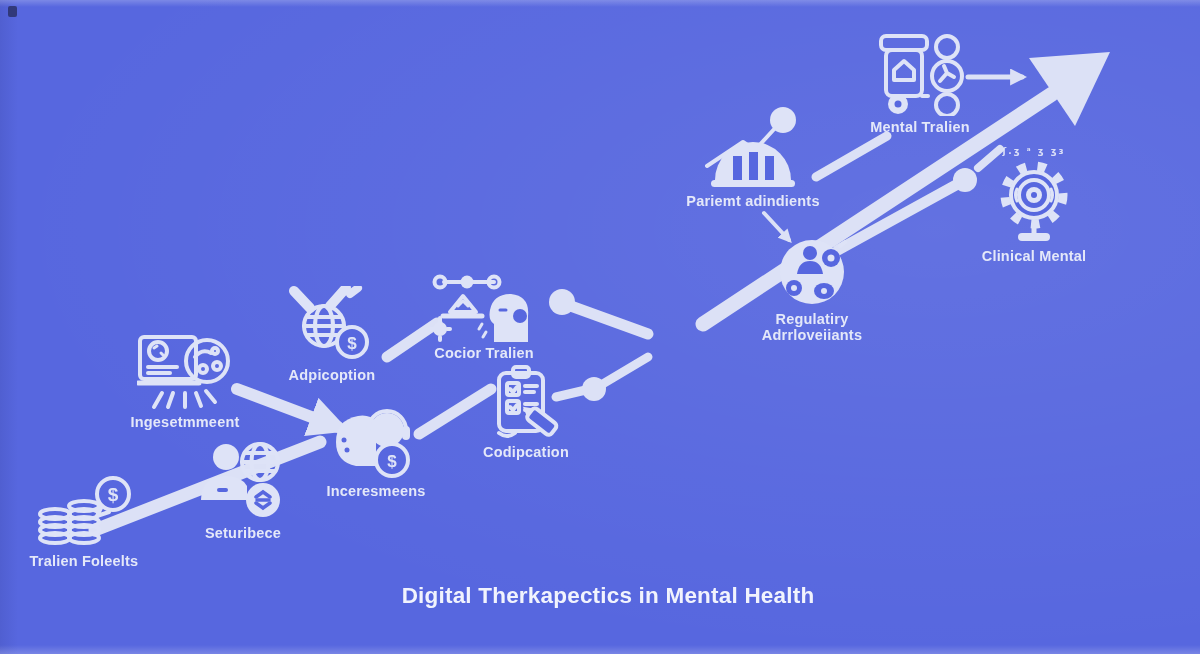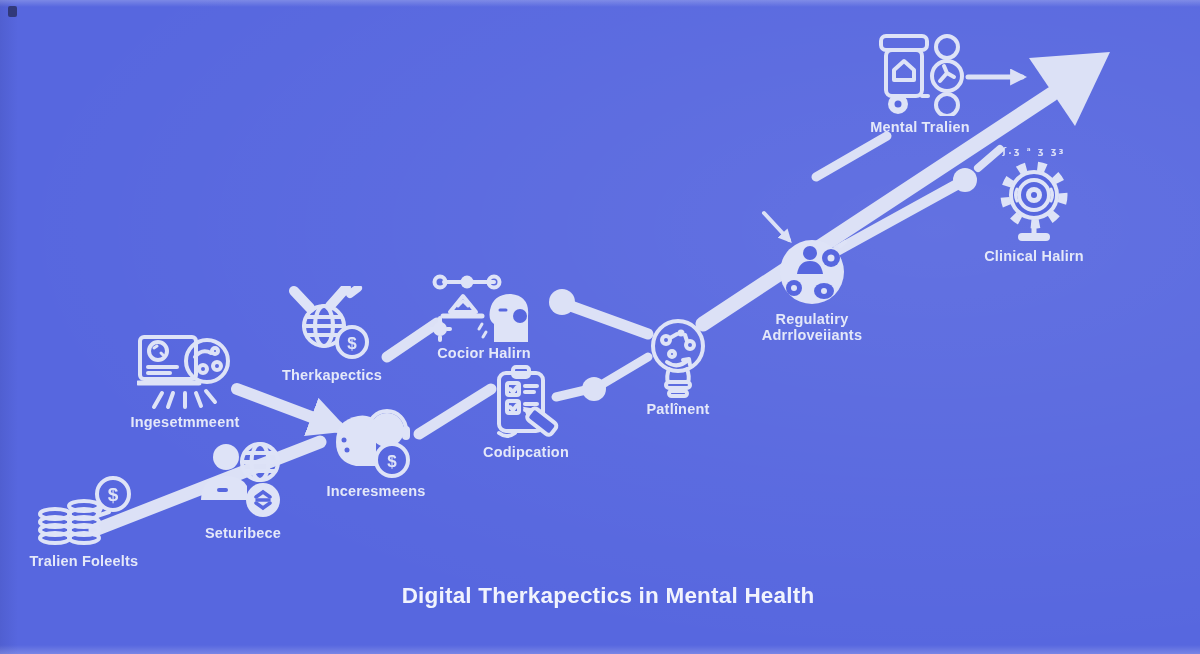--- a/index.html
+++ b/index.html
@@ -152,21 +152,21 @@
         <path d="M62 8 L70 2" stroke-width="8"></path>
         <circle cx="36" cy="40" r="20"></circle>
         <ellipse cx="36" cy="40" rx="9" ry="20"></ellipse>
         <line x1="16" y1="40" x2="56" y2="40"></line>
         <line x1="19" y1="31" x2="53" y2="31"></line>
         <line x1="19" y1="49" x2="53" y2="49"></line>
       </g>
       <circle cx="64" cy="56" r="15" stroke="var(--fg)" stroke-width="4" fill="var(--bg2)"></circle>
       <text x="64" y="63" class="dollar-s">$</text>
     </svg>
-    <div class="lbl">Therkapectics</div>
+    <div class="lbl">Adpicoption</div>
   </div>
 
   <div class="node" style="left:301px;top:400px;width:150px;">
     <svg width="92" height="80" viewBox="0 0 92 80">
       <path class="fg" d="M26 66 Q6 62 6 42 Q6 20 28 16 Q40 14 46 22 L46 66 Z"></path>
       <circle cx="14" cy="40" r="2.5" class="bgf"></circle>
       <circle cx="17" cy="50" r="2.5" class="bgf"></circle>
       <circle cx="57" cy="30" r="17" class="fg"></circle>
       <path d="M38 30 a19 19 0 0 1 38 0" class="ic" stroke-width="5"></path>
       <rect x="72" y="26" width="8" height="14" rx="4" class="fg"></rect>
@@ -192,21 +192,21 @@
       <g class="ic" stroke-width="3">
         <line x1="10" y1="44" x2="10" y2="47"></line>
         <line x1="10" y1="63" x2="10" y2="66"></line>
         <line x1="1" y1="55" x2="3" y2="55"></line>
         <line x1="17" y1="55" x2="20" y2="55"></line>
       </g>
       <path class="fg" d="M64 68 L64 50 Q58 46 60 36 Q63 20 81 20 Q100 22 98 42 L98 68 Z"></path>
       <circle cx="90" cy="42" r="7" class="bgf"></circle>
       <line x1="70" y1="36" x2="76" y2="36" stroke="var(--bg2)" stroke-width="3" stroke-linecap="round"></line>
     </svg>
-    <div class="lbl">Cocior Halirn</div>
+    <div class="lbl">Cocior Tralien</div>
   </div>
 
   <div class="node" style="left:451px;top:365px;width:150px;">
     <svg width="78" height="76" viewBox="0 0 78 76">
       <g class="ic">
         <rect x="12" y="8" width="44" height="58" rx="7"></rect>
         <rect x="26" y="2" width="16" height="10" rx="3"></rect>
         <rect x="20" y="18" width="12" height="12" rx="2"></rect>
         <path d="M23 24 l3 3 l4 -5"></path>
         <line x1="38" y1="21" x2="50" y2="21"></line>
@@ -218,39 +218,33 @@
         <path d="M12 68 q8 6 16 0"></path>
       </g>
       <g transform="rotate(38 54 56)">
         <rect x="40" y="49" width="30" height="14" rx="4" fill="var(--bg2)" stroke="var(--fg)" stroke-width="4"></rect>
         <path d="M40 51 l-9 5 l9 5 Z" class="fg"></path>
       </g>
     </svg>
     <div class="lbl">Codipcation</div>
   </div>
 
-  <div class="node" style="left:603px;top:318px;width:150px;">
-    <svg width="74" height="80" viewBox="0 0 74 80">
-      <g class="ic">
-        <circle cx="37" cy="28" r="25"></circle>
-        <path d="M28 51 q-3 8 -1 13 M46 51 q3 8 1 13"></path>
-        <rect x="25" y="64" width="24" height="6" rx="3"></rect>
-        <rect x="28" y="73" width="18" height="5" rx="2.5"></rect>
-        <circle cx="25" cy="22" r="4"></circle>
-        <circle cx="49" cy="27" r="4"></circle>
-        <circle cx="31" cy="36" r="3"></circle>
-        <line x1="29" y1="20" x2="36" y2="16"></line>
-        <line x1="44" y1="17" x2="46" y2="23"></line>
-        <path d="M26 44 q11 8 22 -3 M48 41 l1 6 M48 41 l-6 1"></path>
-      </g>
-      <circle cx="40" cy="15" r="3.5" class="fg"></circle>
-    </svg>
-    <div class="lbl">Patlînent</div>
-  </div>
-
+
+  <div class="node" style="left:678px;top:104px;width:150px;">
+    <svg width="96" height="86" viewBox="0 0 96 86">
+      <path class="fg" d="M10 76 a38 38 0 0 1 76 0 Z"></path>
+      <rect x="6" y="76" width="84" height="7" rx="3.5" class="fg"></rect>
+      <rect x="28" y="52" width="9" height="24" class="bgf"></rect>
+      <rect x="44" y="48" width="9" height="28" class="bgf"></rect>
+      <rect x="60" y="52" width="9" height="24" class="bgf"></rect>
+      <path d="M2 62 L38 38 L50 46 L72 22" class="ic" stroke-width="7"></path>
+      <circle cx="78" cy="16" r="13" class="fg"></circle>
+    </svg>
+    <div class="lbl">Pariemt adindients</div>
+  </div>
 
   <div class="node" style="left:845px;top:34px;width:150px;">
     <svg width="98" height="82" viewBox="0 0 98 82">
       <g class="ic">
         <rect x="10" y="2" width="46" height="14" rx="5"></rect>
         <rect x="15" y="16" width="36" height="46" rx="6"></rect>
         <path d="M23 36 l10 -9 l10 9 v10 h-20 z"></path>
         <circle cx="76" cy="13" r="11"></circle>
         <circle cx="76" cy="71" r="11"></circle>
         <circle cx="76" cy="42" r="15"></circle>
@@ -285,18 +279,18 @@
     <svg width="78" height="86" viewBox="0 0 78 86">
       <circle cx="39" cy="36" r="29" stroke="var(--fg)" stroke-width="9" stroke-dasharray="8.5 11.5" fill="none"></circle>
       <circle cx="39" cy="36" r="23" stroke="var(--fg)" stroke-width="4" fill="var(--bg2)"></circle>
       <circle cx="39" cy="36" r="15" stroke="var(--fg)" stroke-width="4" fill="none"></circle>
       <circle cx="39" cy="36" r="8" class="fg"></circle>
       <circle cx="39" cy="36" r="3" class="bgf"></circle>
       <path d="M22 30 q-3 6 0 12 M56 30 q3 6 0 12" stroke="var(--fg)" stroke-width="3" fill="none" stroke-linecap="round"></path>
       <line x1="39" y1="65" x2="39" y2="74" stroke="var(--fg)" stroke-width="5" stroke-linecap="round"></line>
       <rect x="23" y="74" width="32" height="8" rx="4" class="fg"></rect>
     </svg>
-    <div class="lbl">Clinical Halirn</div>
+    <div class="lbl">Clinical Mental</div>
   </div>
 
   <div class="title">Digital Therkapectics in Mental Health</div>
 
 </div>
 
 </body></html>

